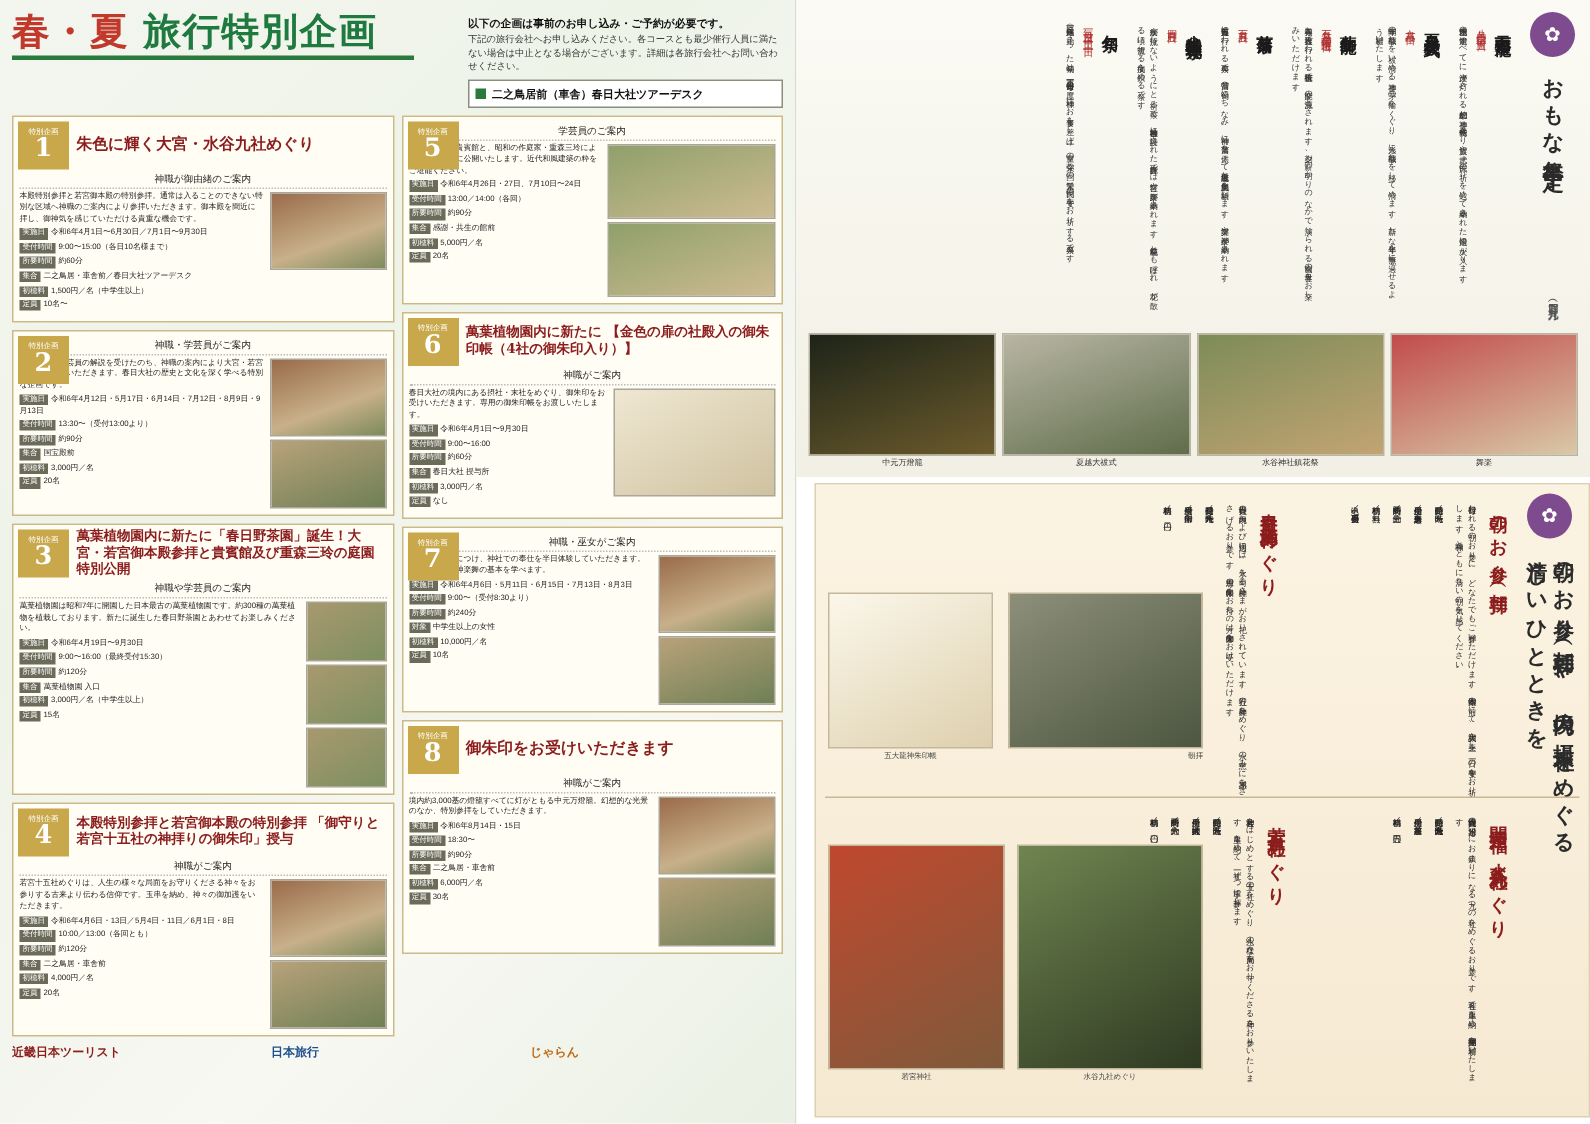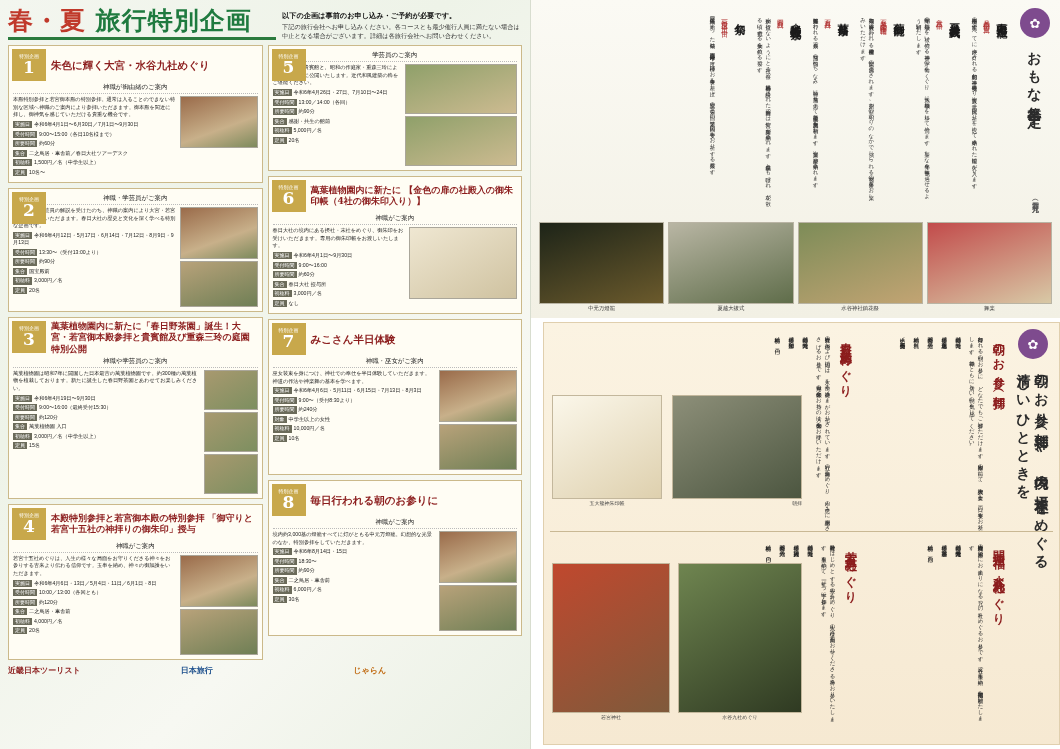--- a/index.html
+++ b/index.html
@@ -22,21 +22,21 @@
   }
   .lp-head { display:flex; align-items:flex-start; gap:6px; }
   .lp-title { flex:0 0 268px; }
   .lp-title .t1 {
     font-family:"DejaVu Serif", serif;
     font-size:25px; font-weight:bold; letter-spacing:1px;
     color:#1f7a3f; line-height:1.05;
   }
   .lp-title .t1 .red { color:#c0392b; }
   .lp-title .rule { height:3px; background:#2a7a3d; margin-top:3px; }
-  .lp-note { flex:1; font-size:6.2px; color:#333; line-height:1.5; padding-top:3px; }
+  .lp-note { flex:1; font-size:6.2px; color:#333; line-height:1.5; padding-top:3px;margin-left:30px; }
   .lp-note .nb { font-size:7.2px; font-weight:bold; color:#111; }
   .desk {
     margin-top:3px; background:#fff; border:1px solid #8a8f7d;
     font-size:7.4px; padding:3px 4px; color:#111; font-weight:bold;
     display:flex; align-items:center; gap:4px;
   }
   .desk .sq { width:7px; height:7px; background:#2a7a3d; display:inline-block; }
 
   .grid { display:flex; gap:5px; margin-top:5px; }
   .col { width:258px; display:flex; flex-direction:column; gap:5px; }
@@ -162,20 +162,24 @@
       <div class="lp-title">
         <div class="t1">
           <span class="red">春</span><span class="red">・</span><span class="red">夏</span>
           <span>旅行特別企画</span>
         </div>
         <div class="rule"></div>
       </div>
       <div class="lp-note">
         <div class="nb">以下の企画は事前のお申し込み・ご予約が必要です。</div>
         <div>下記の旅行会社へお申し込みください。各コースとも最少催行人員に満たない場合は中止となる場合がございます。詳細は各旅行会社へお問い合わせください。</div>
+        <div class="desk">
+          <span class="sq"></span>
+          <span>二之鳥居前（車舎）春日大社ツアーデスク</span>
+        </div>
       </div>
     </div>
 
     <div class="grid">
 
       <div class="col">
 
         <div class="card">
           <div class="badge">
             <div class="b1">特別企画</div>
@@ -327,23 +331,20 @@
               <span class="ph doc"></span>
             </div>
           </div>
         </div>
 
         <div class="card">
           <div class="badge">
             <div class="b1">特別企画</div>
             <div class="b2">7</div>
           </div>
-          <div class="hd">
-              <div class="ttl">みこさん半日体験</div>
-            </div>
           <div class="agent">神職・巫女がご案内</div>
           <div class="body">
             <div class="txt">
               <p>巫女装束を身につけ、神社での奉仕を半日体験していただきます。神道の作法や神楽舞の基本を学べます。</p>
               <p><span class="lbl">実施日</span><span>令和6年4月6日・5月11日・6月15日・7月13日・8月3日</span></p>
               <p><span class="lbl">受付時間</span><span>9:00〜（受付8:30より）</span></p>
               <p><span class="lbl">所要時間</span><span>約240分</span></p>
               <p><span class="lbl">対象</span><span>中学生以上の女性</span></p>
               <p><span class="lbl">初穂料</span><span>10,000円／名</span></p>
               <p><span class="lbl">定員</span><span>10名</span></p>
@@ -354,21 +355,21 @@
             </div>
           </div>
         </div>
 
         <div class="card">
           <div class="badge">
             <div class="b1">特別企画</div>
             <div class="b2">8</div>
           </div>
           <div class="hd">
-              <div class="ttl">毎日行われる朝のお参りに</div>
+              <div class="ttl">御朱印をお受けいただきます</div>
             </div>
           <div class="agent">神職がご案内</div>
           <div class="body">
             <div class="txt">
               <p>境内約3,000基の燈籠すべてに灯がともる中元万燈籠。幻想的な光景のなか、特別参拝をしていただきます。</p>
               <p><span class="lbl">実施日</span><span>令和6年8月14日・15日</span></p>
               <p><span class="lbl">受付時間</span><span>18:30〜</span></p>
               <p><span class="lbl">所要時間</span><span>約90分</span></p>
               <p><span class="lbl">集合</span><span>二之鳥居・車舎前</span></p>
               <p><span class="lbl">初穂料</span><span>6,000円／名</span></p>

